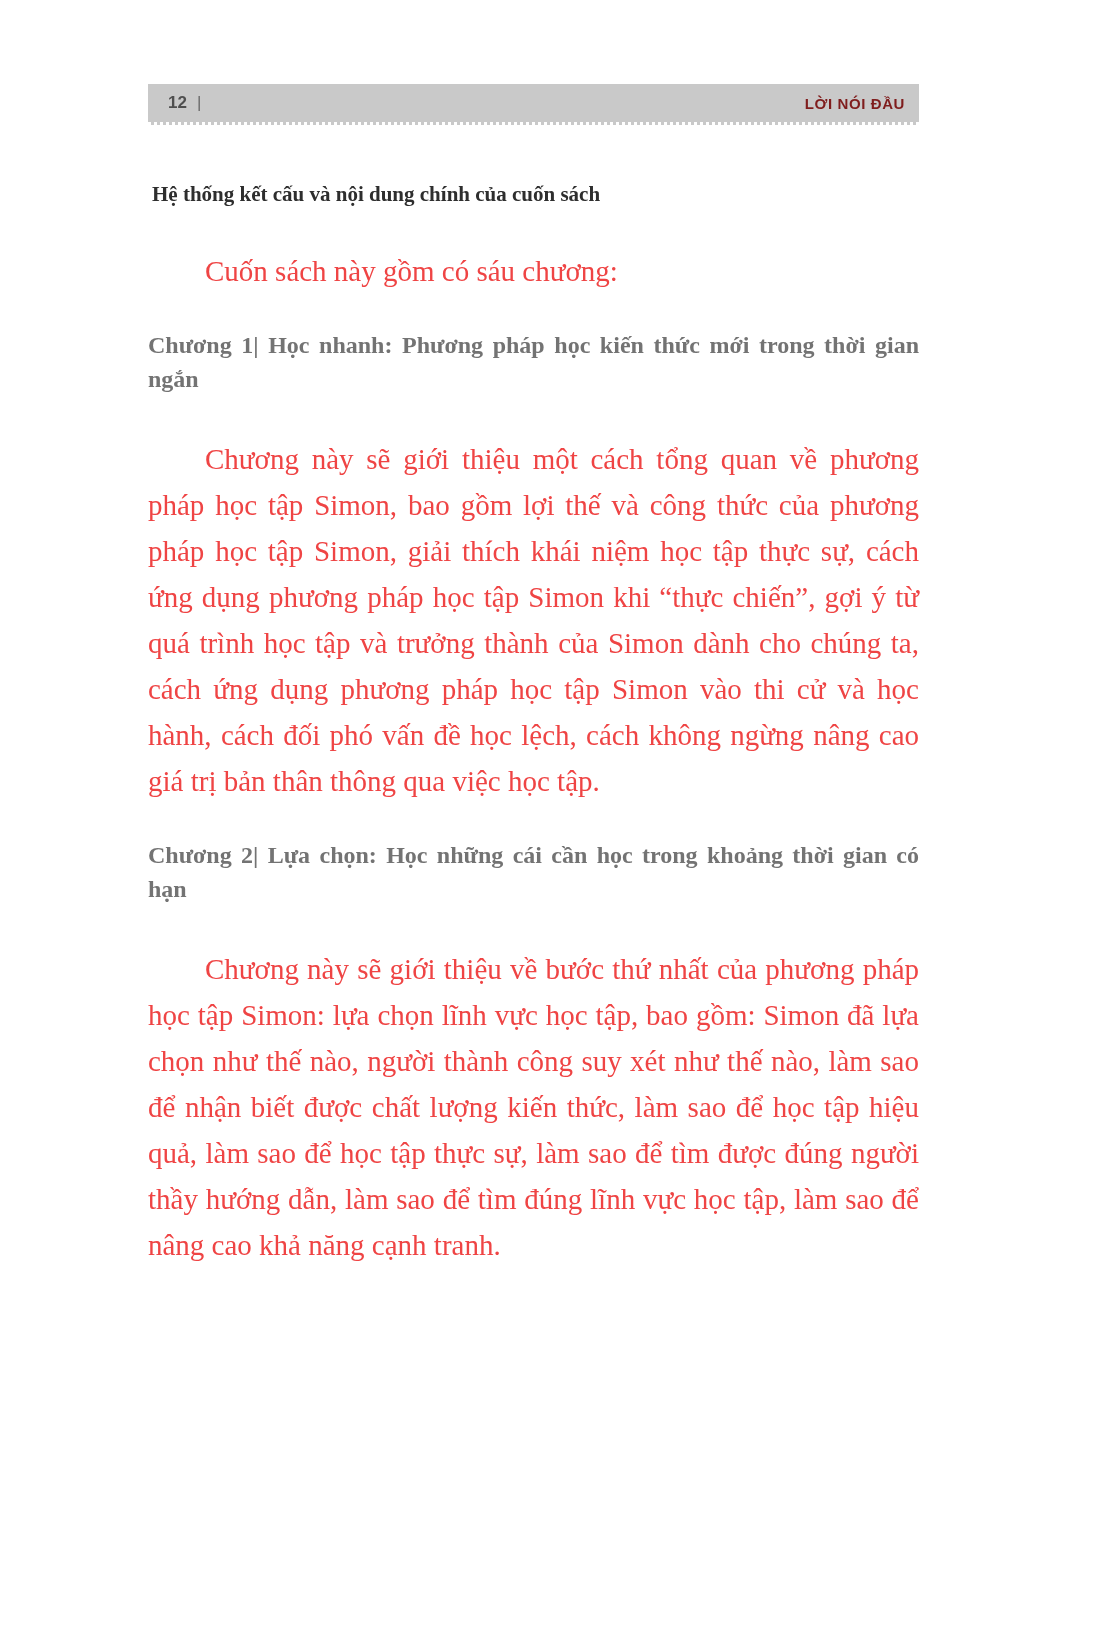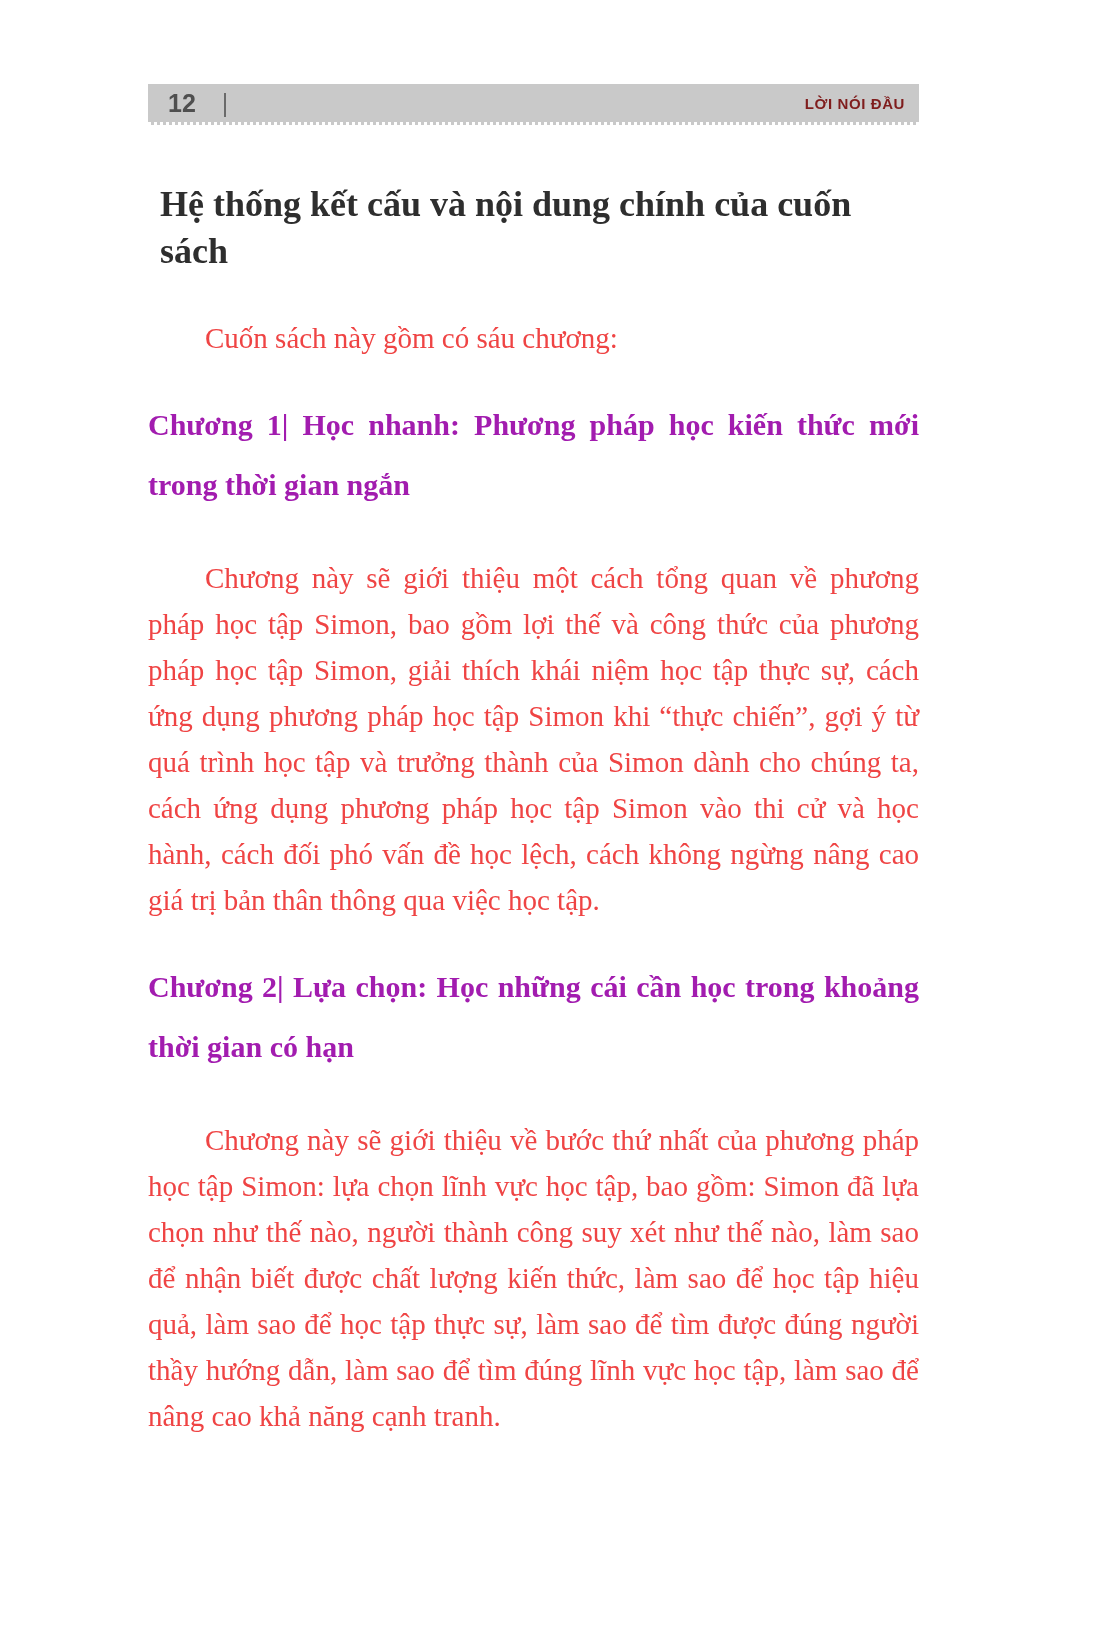--- a/index.html
+++ b/index.html
@@ -25,59 +25,59 @@
     display: flex;
     align-items: center;
     justify-content: space-between;
     padding: 0 14px 0 20px;
     box-sizing: border-box;
     font-family: "Liberation Sans", sans-serif;
     font-weight: bold;
     border-bottom: 3px dotted #ffffff;
   }
   .page-num-wrap {
-    font-size: 25px;
+    font-size: 17px;
     color: #4f4f4f;
     display: flex;
     align-items: flex-end;
-    gap: 26px;
+    gap: 10px;
   }
   .page-num-wrap .divider {
     font-weight: normal;
     color: #6a6a6a;
   }
   .header-title {
     font-size: 15px;
     color: #7f1d1d;
     letter-spacing: 0.6px;
   }
   .content {
     margin-top: 0;
   }
   .section-title {
-    font-size: 36px;
+    font-size: 21px;
     font-weight: bold;
     color: #2e2e2e;
-    margin: 56px 0 0 12px;
+    margin: 56px 0 0 4px;
     line-height: 1.3;
     font-family: "Liberation Serif", serif;
   }
   .para {
     font-size: 29px;
     line-height: 46px;
     text-align: justify;
     text-indent: 57px;
     margin: 40px 0 0 0;
     color: #ef4444;
   }
   .chapter-heading {
-    font-size: 30px;
-    line-height: 60px;
+    font-size: 24px;
+    line-height: 34px;
     font-weight: bold;
-    color: #a21caf;
+    color: #737373;
     text-align: justify;
     margin: 34px 0 0 0;
     font-family: "Liberation Serif", serif;
   }
 </style>
 </head>
 <body>
 
 <div class="page">
 

